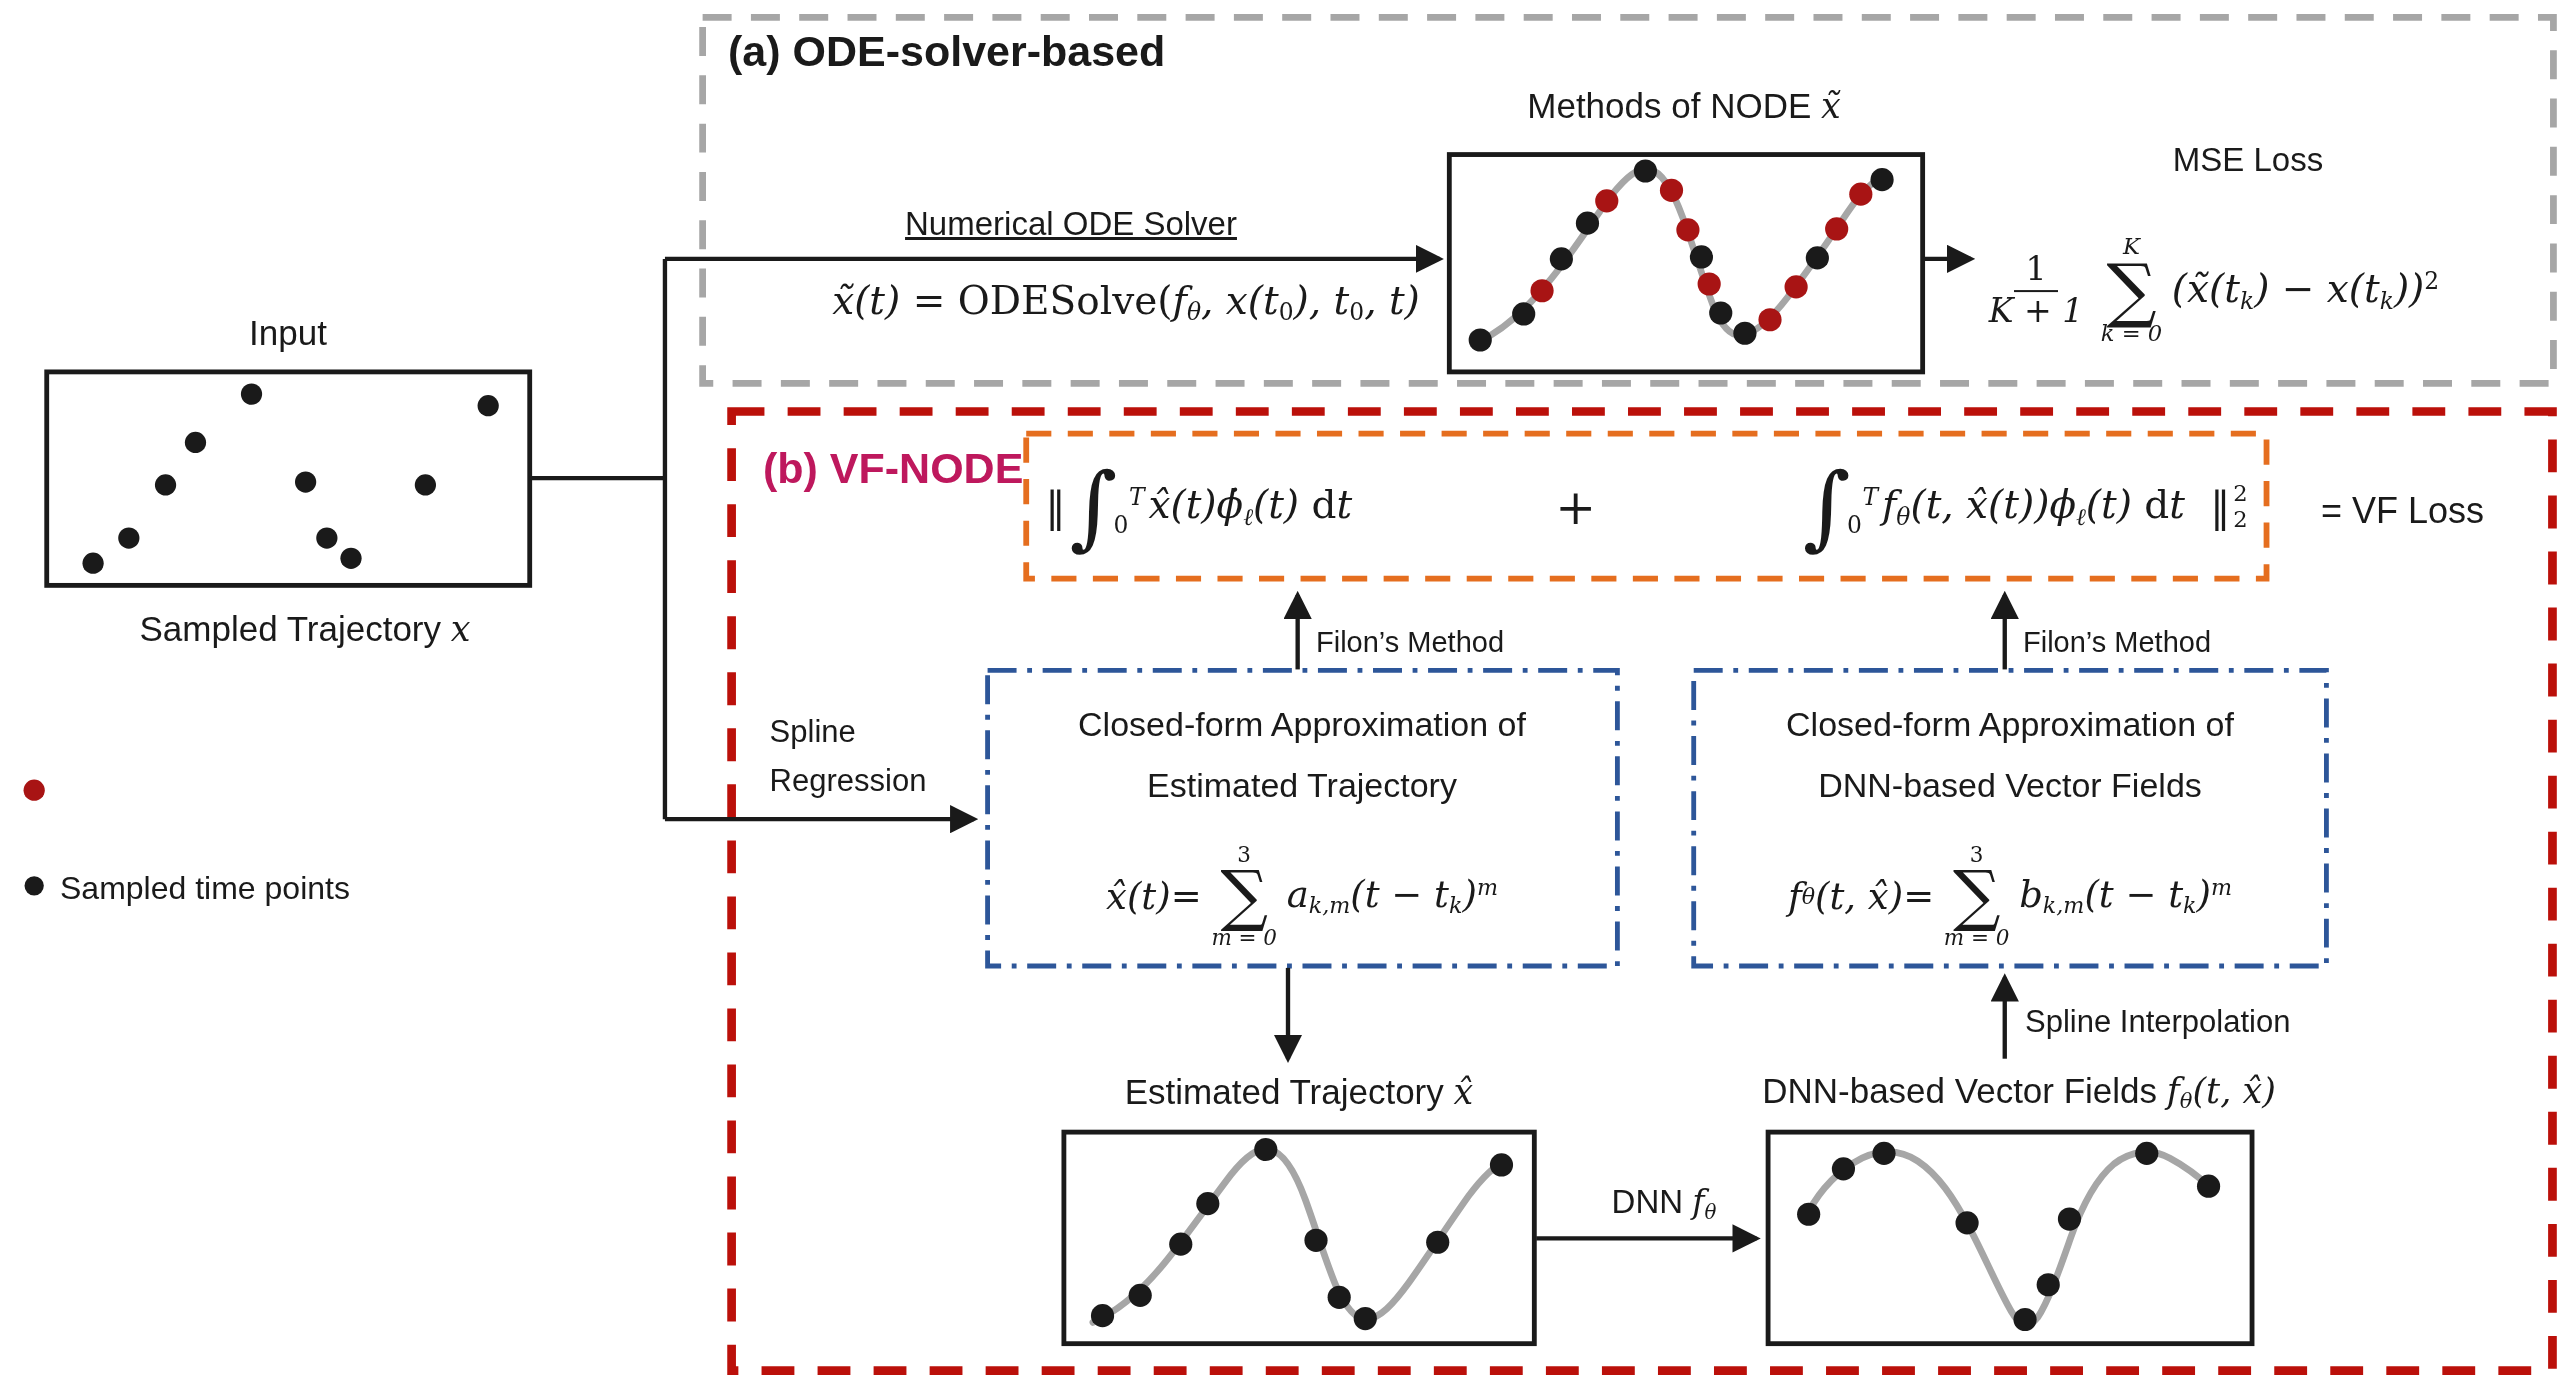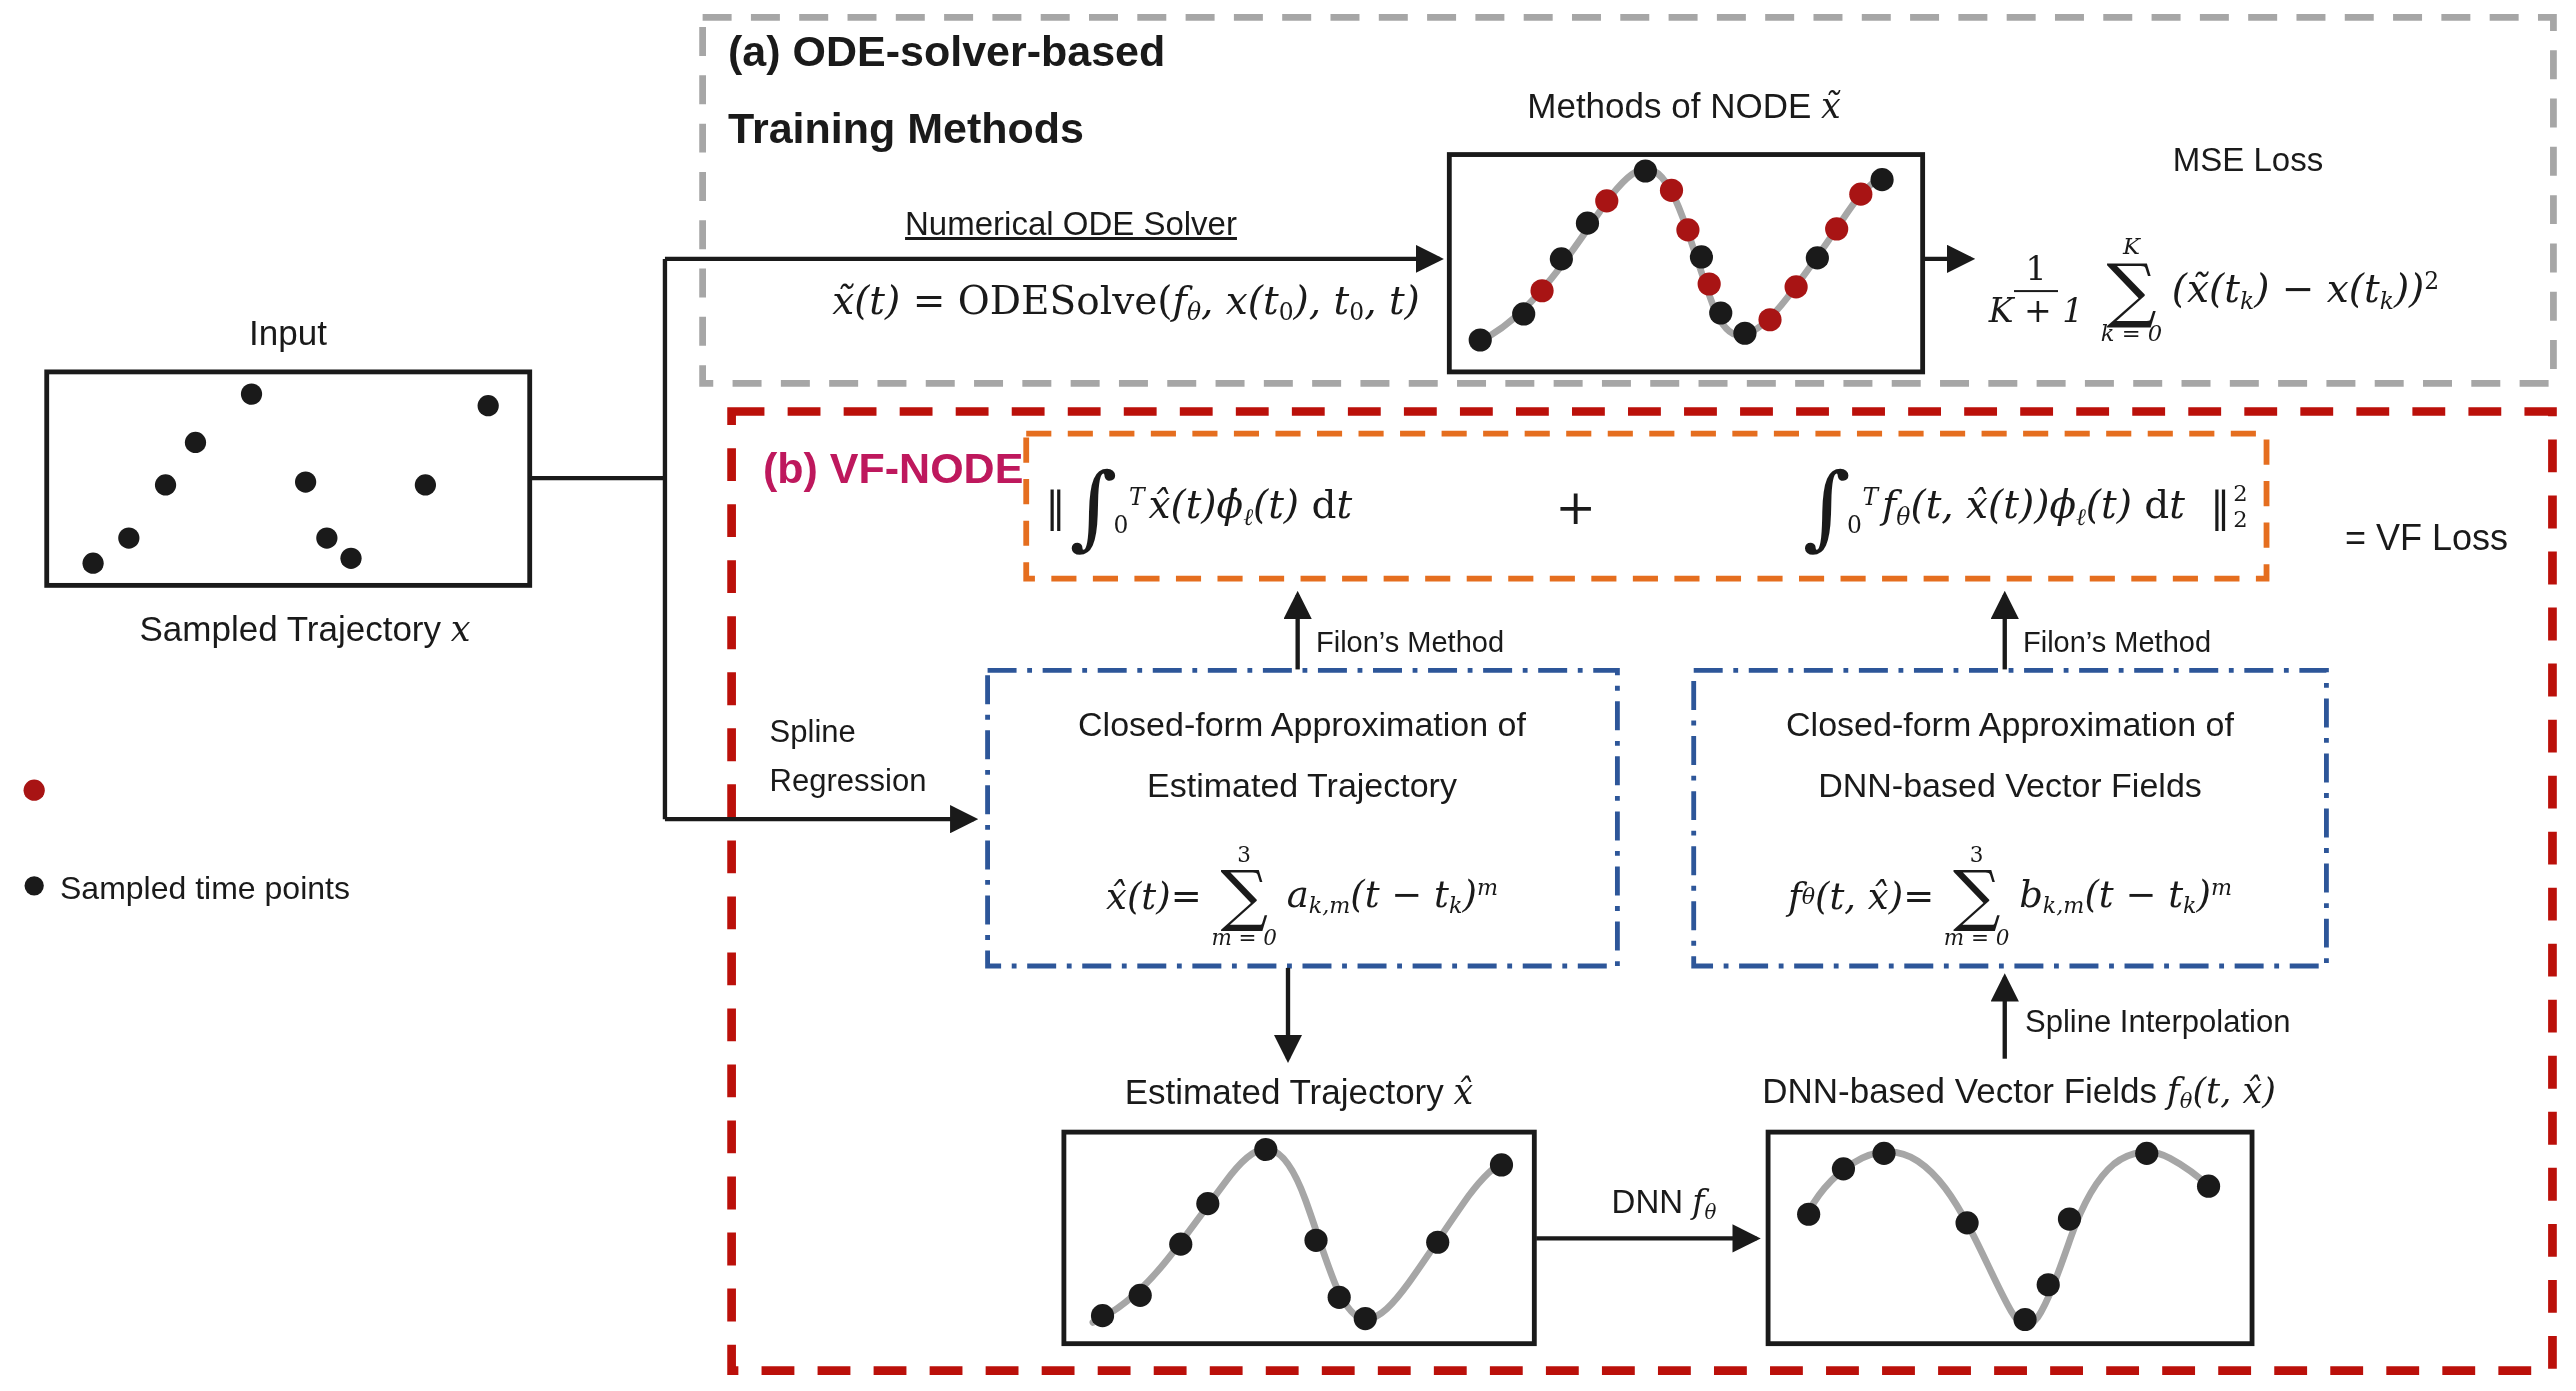--- a/index.html
+++ b/index.html
@@ -161,21 +161,20 @@
   <div class="abs cc lbl-lg" style="left:305px;top:629px;">
     <span>Sampled Trajectory </span><span class="math">x</span>
   </div>
 
   <div class="abs legend-text" style="left:60px;top:867px;">
     <span>Sampled time points</span>
   </div>
 
   <div class="abs sec-title" style="left:728px;top:13px;">
     <span style="display:block;">(a) ODE-solver-based</span>
-    <span style="display:block;">Training Methods</span>
   </div>
 
   <div class="abs cc lbl" style="left:1071px;top:224px;text-decoration:underline;">
     <span>Numerical ODE Solver</span>
   </div>
 
   <div class="abs cc math f40" style="left:1126px;top:302px;">
     <span>x̃(t)</span><span> = </span><span class="rm">ODESolve(</span><span>f</span><span class="ssub">θ</span><span>, x(t</span><span class="ssub rm">0</span><span>), t</span><span class="ssub rm">0</span><span>, t)</span>
   </div>
 
@@ -226,21 +225,21 @@
     </span>
     <span><span>f</span><span class="ssub">θ</span><span>(t, x̂(t))</span><span>ϕ</span><span class="ssub">ℓ</span><span>(t)</span>&nbsp;<span class="rm">d</span><span>t</span></span>
     <span style="width:25px;"></span>
     <span class="norm">‖</span>
     <span class="supsub">
         <span>2</span>
         <span>2</span>
       </span>
   </div>
 
-  <div class="abs cv" style="left:2321px;top:538px;font-size:36px;margin-left:24px;">
+  <div class="abs cv" style="left:2321px;top:511px;font-size:36px;">
     <span>= VF Loss</span>
   </div>
 
   <div class="abs cv lbl-sm" style="left:1316px;top:642px;">
     <span>Filon’s Method</span>
   </div>
   <div class="abs cv lbl-sm" style="left:2023px;top:642px;">
     <span>Filon’s Method</span>
   </div>
 

